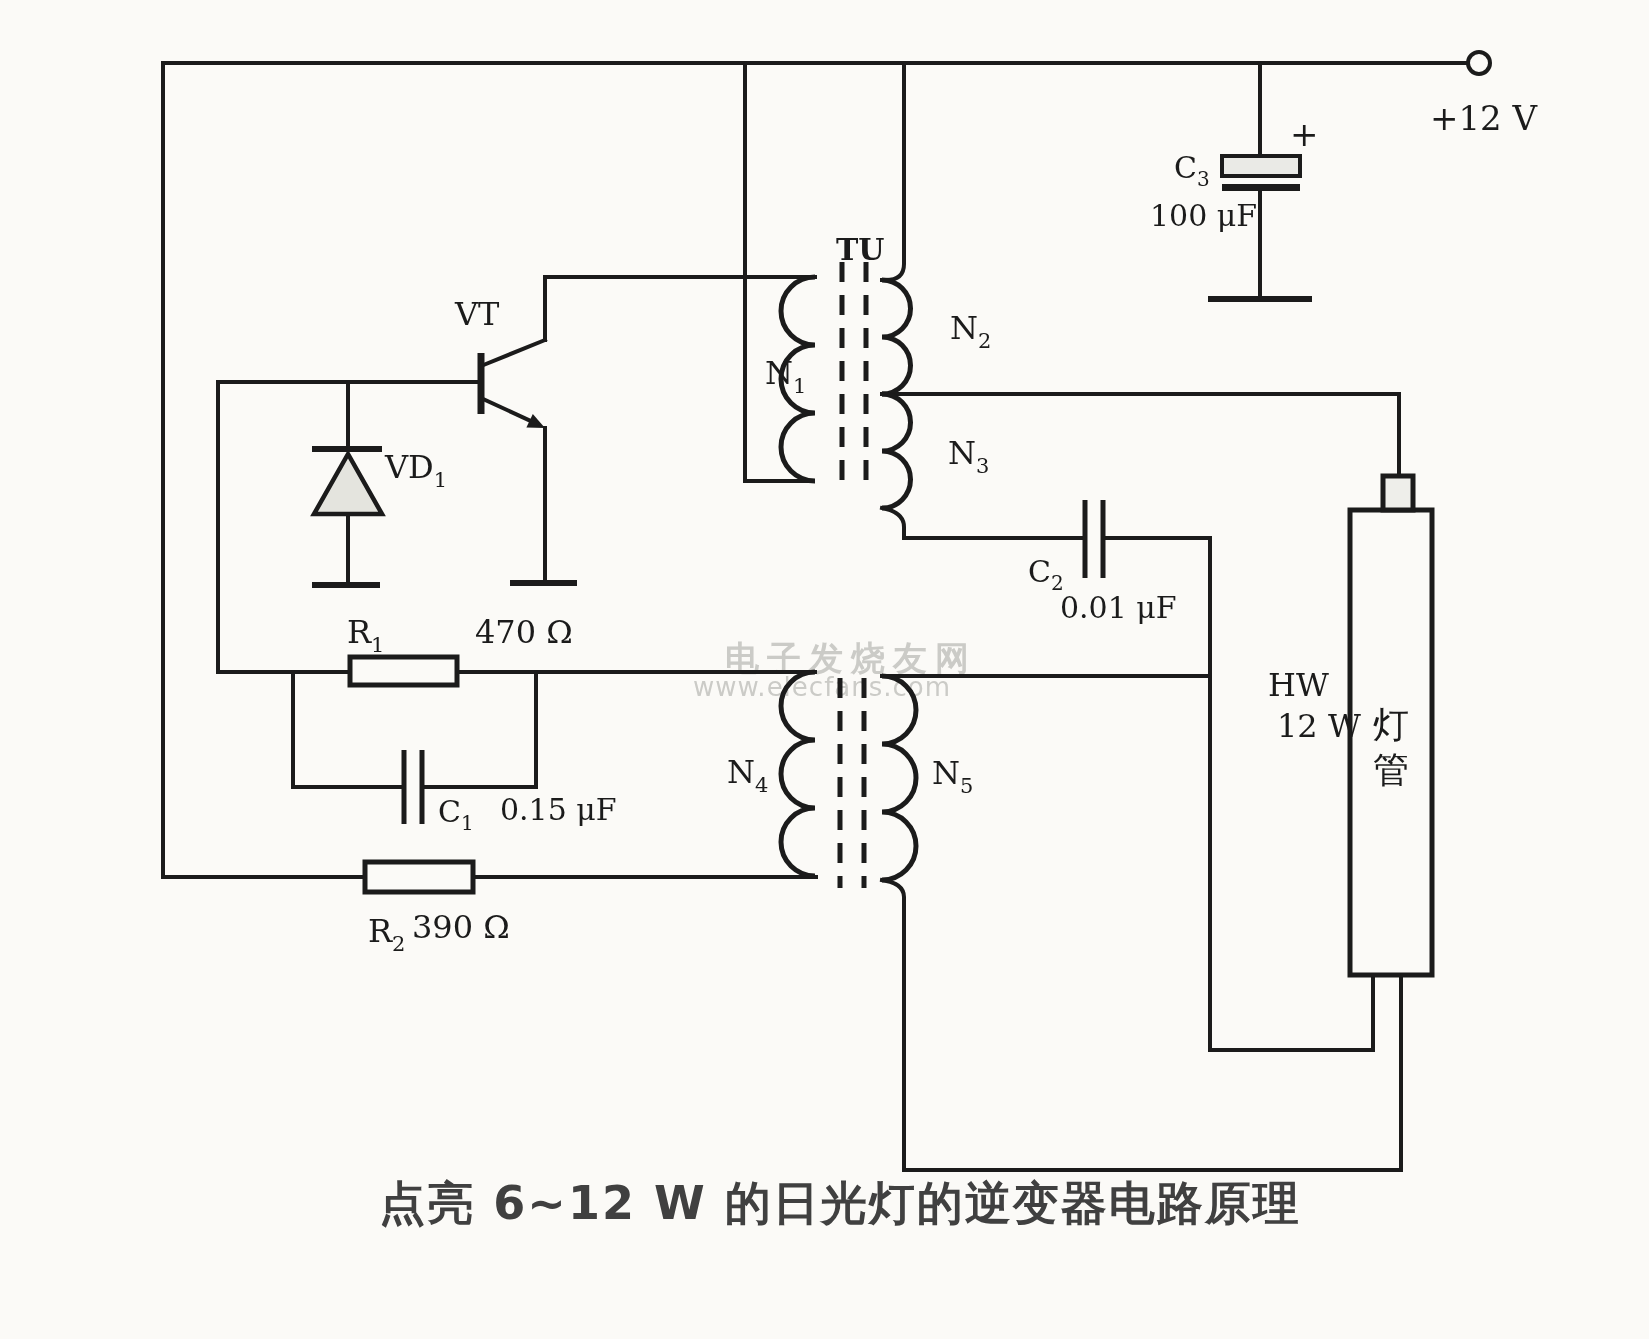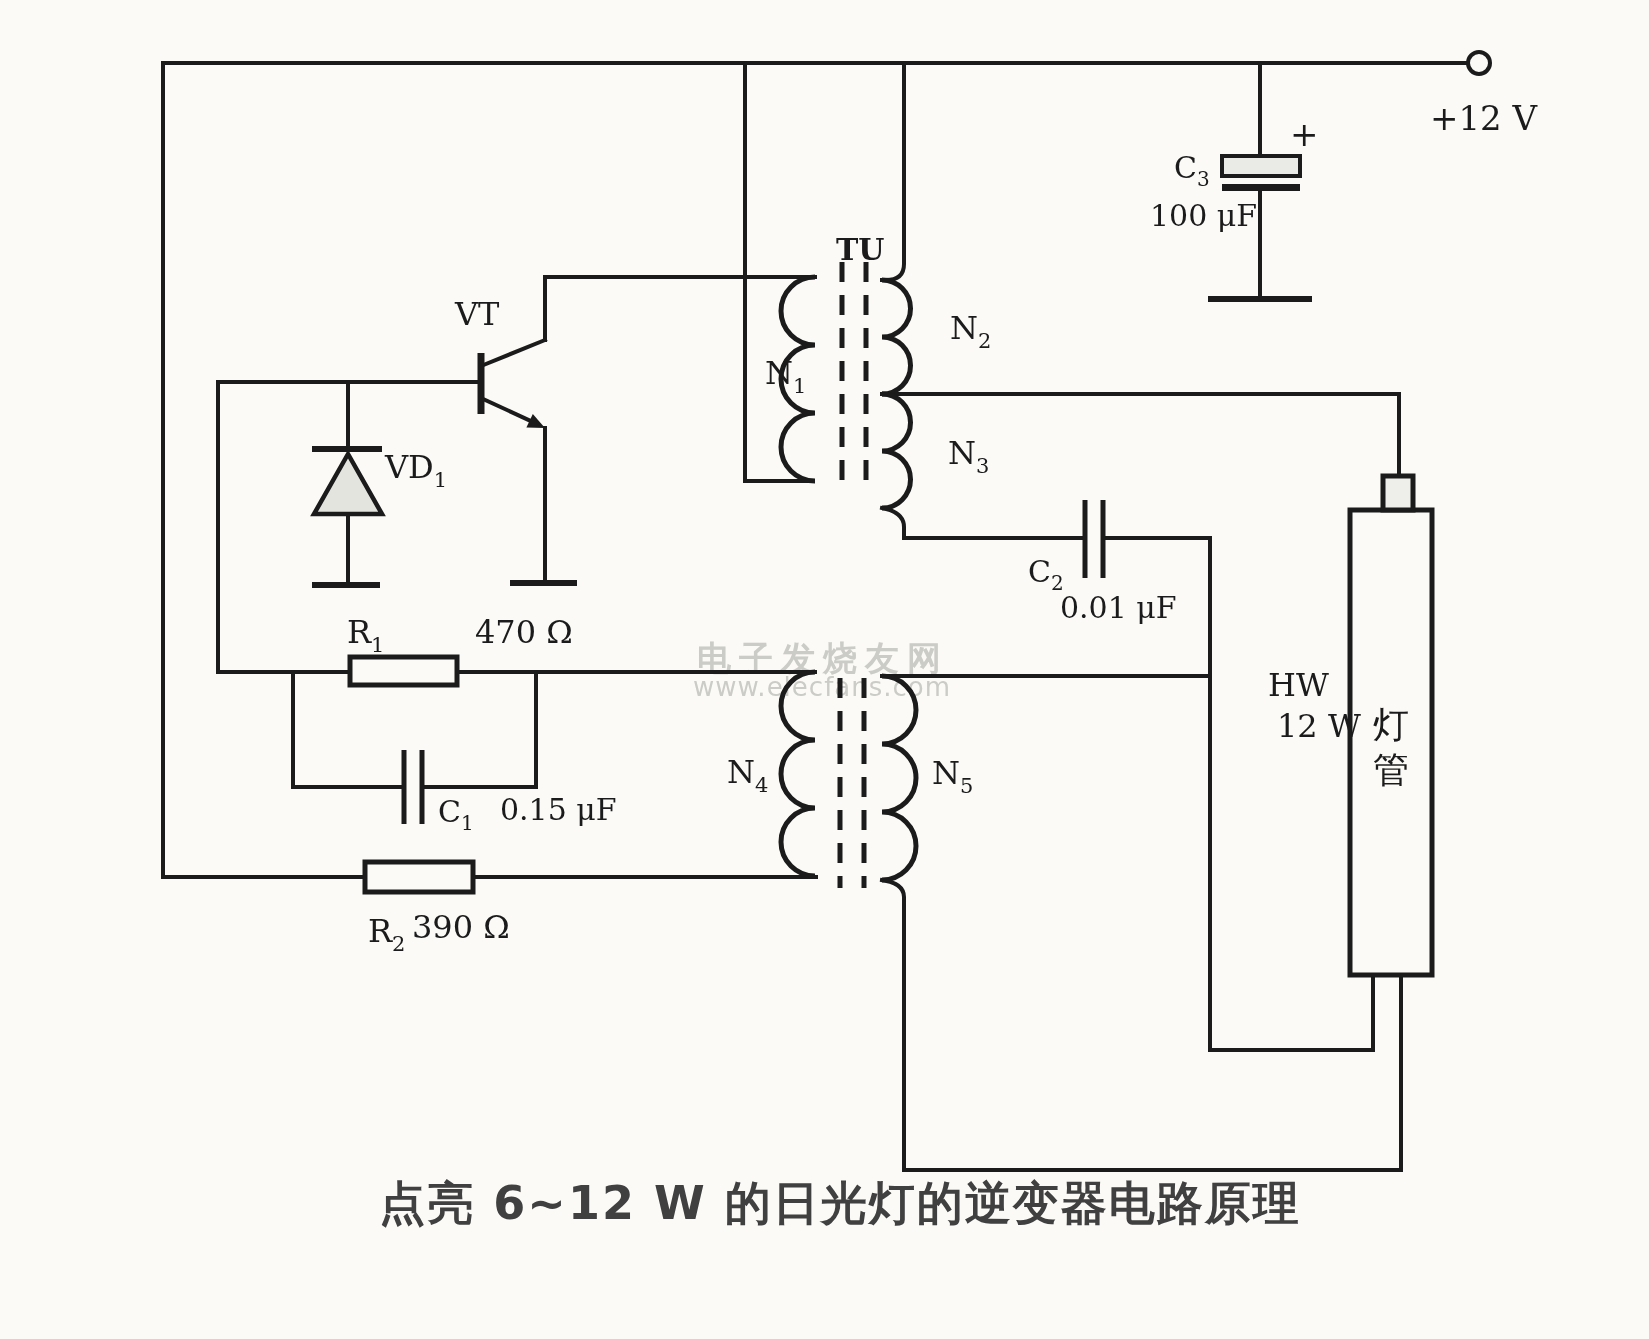--- a/index.html
+++ b/index.html
@@ -14,21 +14,21 @@
     overflow:hidden;
   }
   svg.circuit{position:absolute;left:0;top:0;z-index:2;}
   .watermark{
     position:absolute;z-index:1;
     text-align:center;
     color:#c6c6c2;
     user-select:none;
   }
   .wm1{
-    left:623px;top:636px;width:400px;
+    left:651px;top:636px;width:400px;
     font-size:34px;font-weight:bold;letter-spacing:8px;
     font-family:"DejaVu Sans", sans-serif;
     opacity:.9;
   }
   .wm2{
     left:622px;top:672px;width:400px;
     font-size:26px;letter-spacing:1px;
     font-family:"DejaVu Sans", sans-serif;
     opacity:.9;
   }

